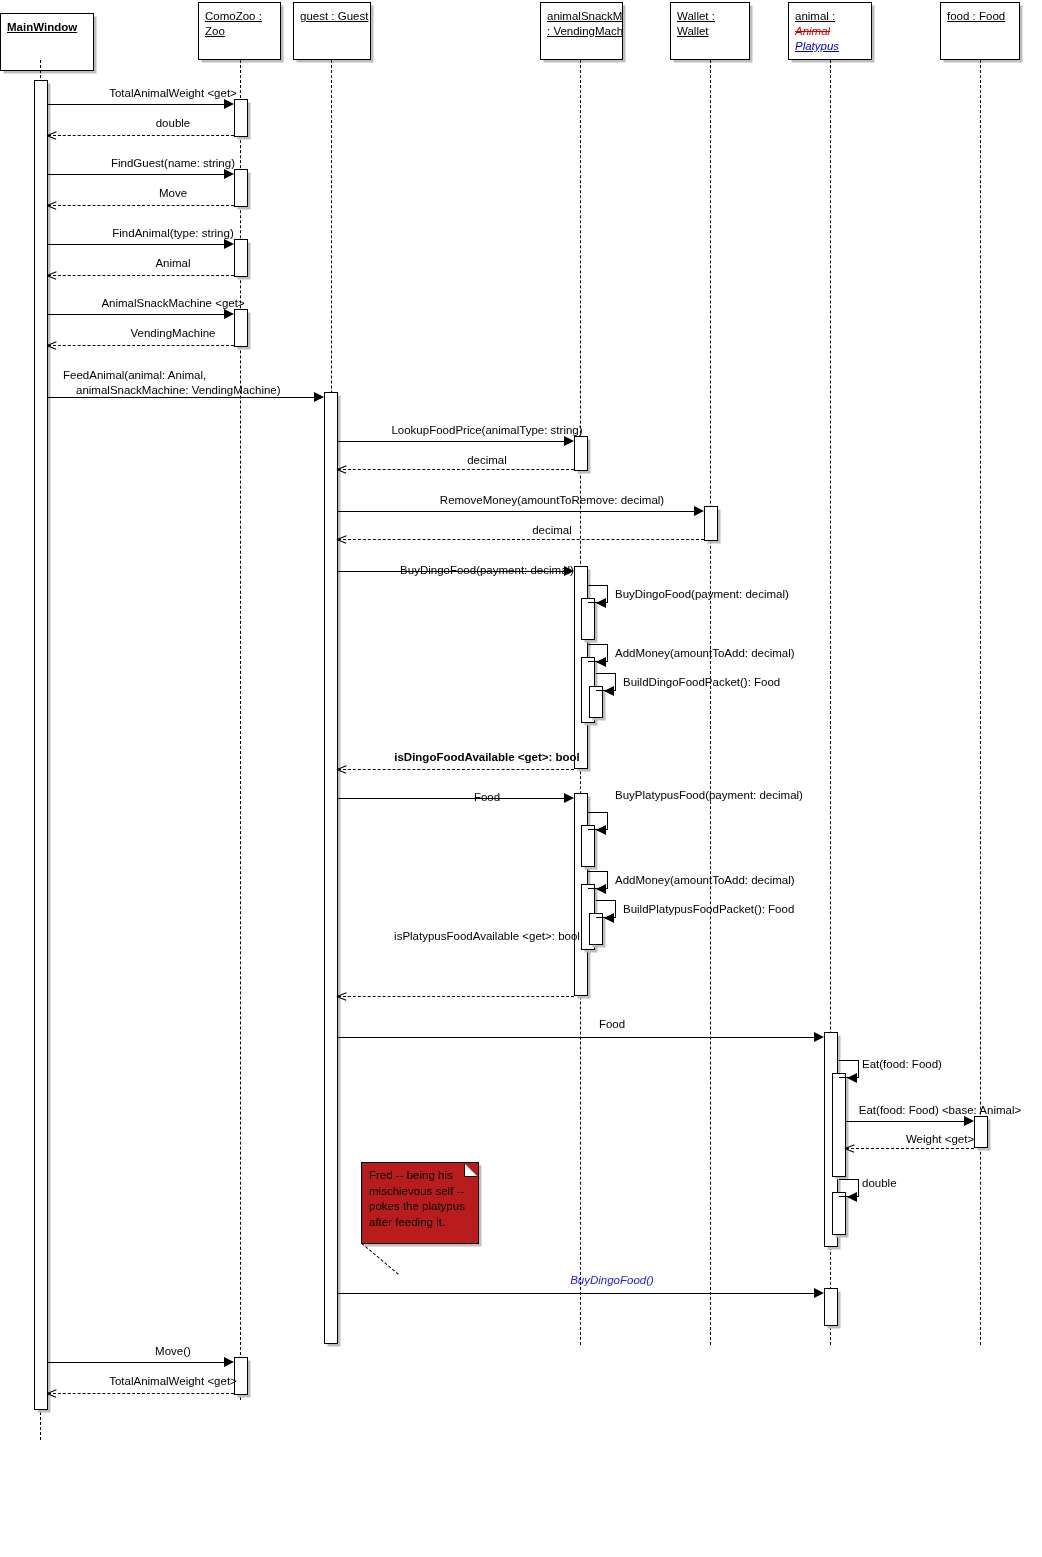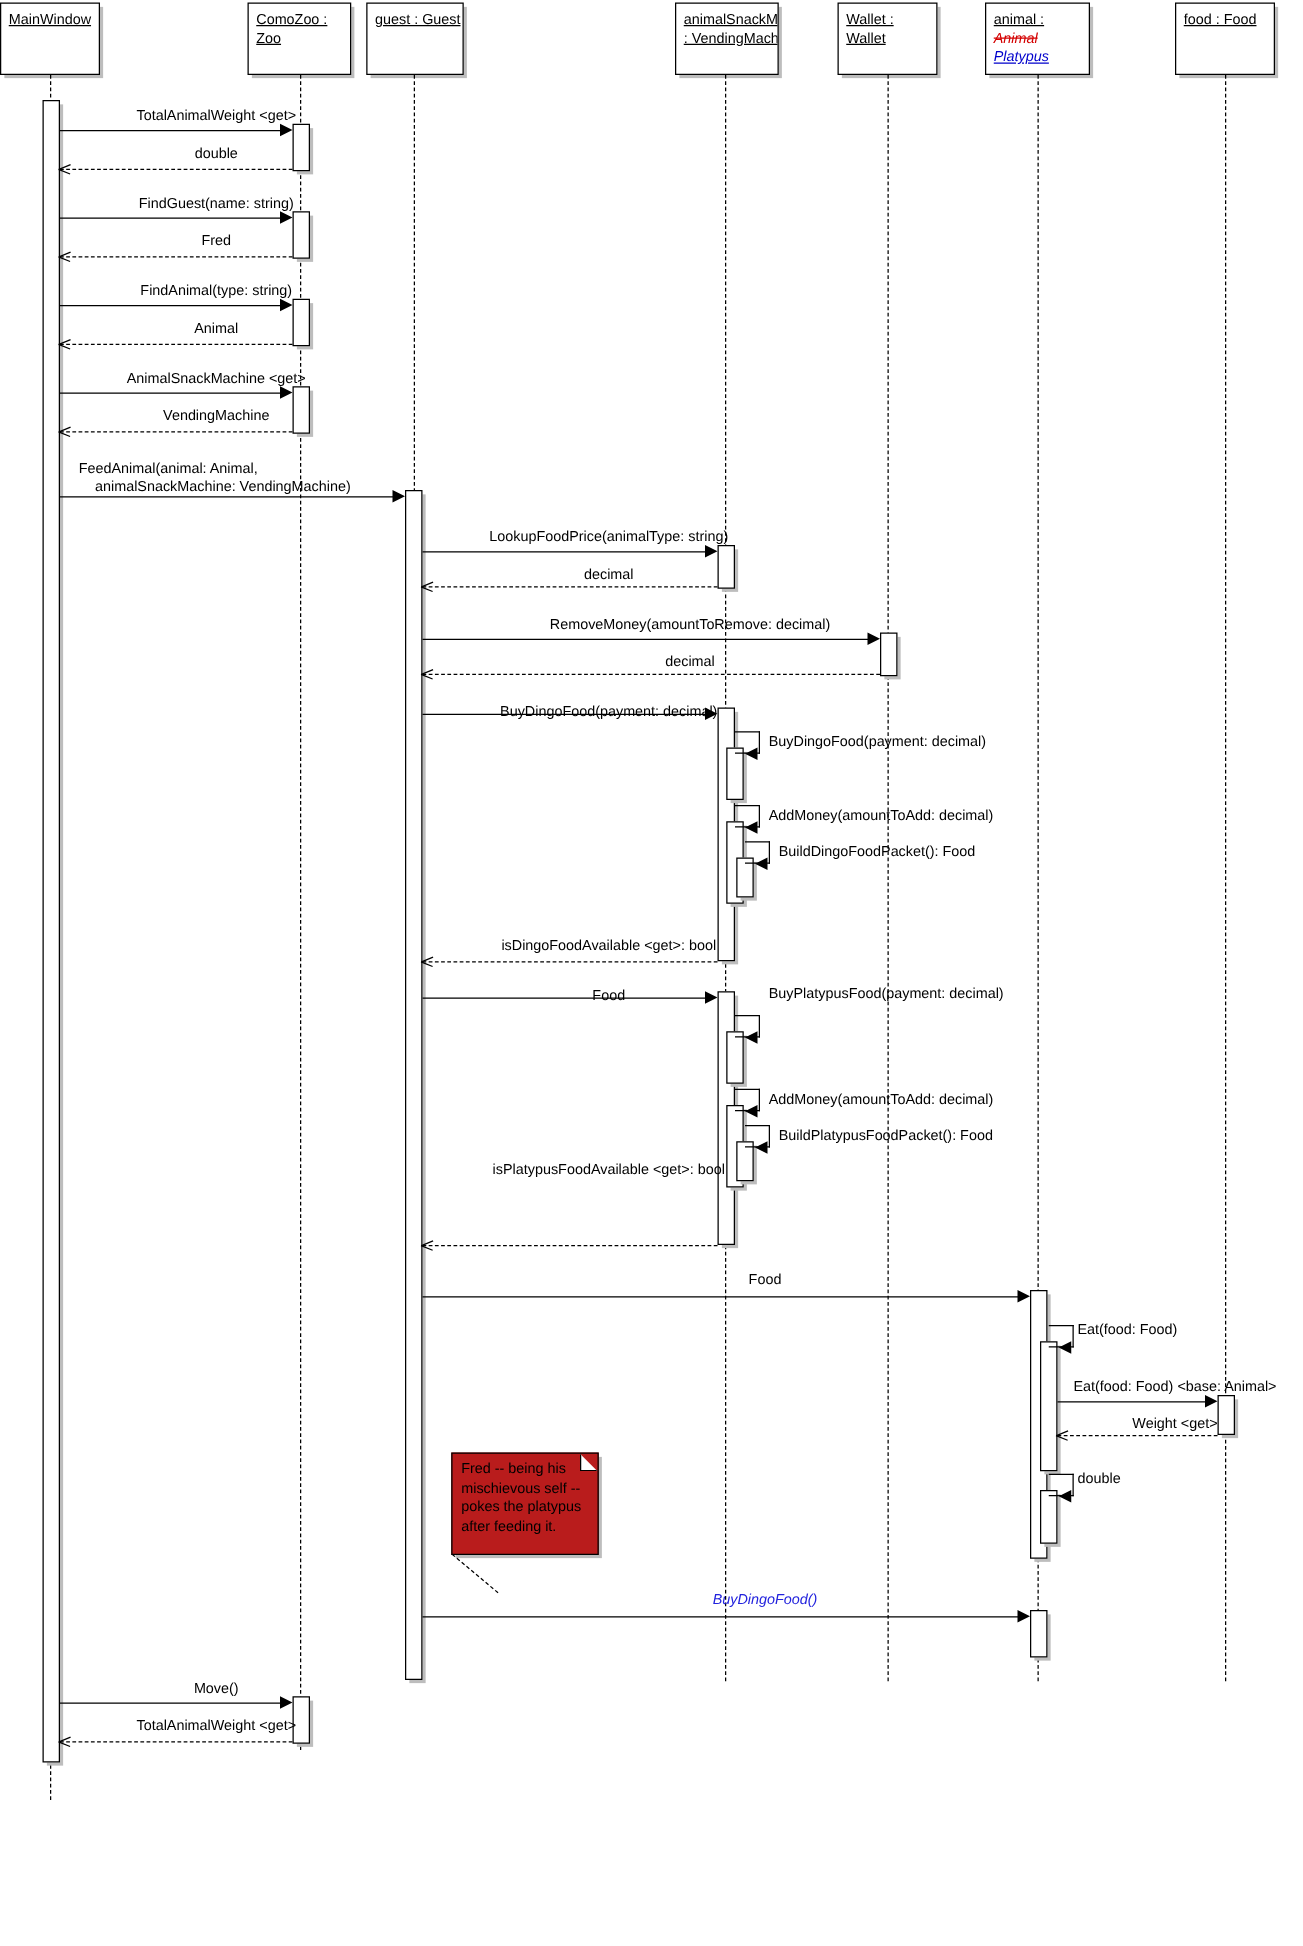--- a/index.html
+++ b/index.html
@@ -49,21 +49,21 @@
   .note .fold{position:absolute;top:0;right:0;width:13px;height:13px;background:#fff;
         border-left:1.2px solid #000;border-bottom:1.2px solid #000;
         clip-path:polygon(0 0,100% 100%,0 100%);}
   .noteline{position:absolute;height:0;border-top:1.2px dashed #000;transform-origin:0 0;}
 </style>
 </head>
 <body>
 
 <div id="canvas">
 
-  <div class="ll-box" style="left:0px;top:2px;width:80px;height:58px;">
+  <div class="ll-box" style="left:0px;top:13px;width:94px;height:58px;font-weight:bold;">
     <div class="ln"><u>MainWindow</u></div>
   </div>
 
   <div class="ll-box" style="left:198px;top:2px;width:83px;height:58px;">
     <div class="ln"><u>ComoZoo :</u></div>
     <div class="ln"><u>Zoo</u></div>
   </div>
 
   <div class="ll-box" style="left:293px;top:2px;width:78px;height:58px;">
     <div class="ln"><u>guest : Guest</u></div>
@@ -133,21 +133,21 @@
   <div class="arrow-r" style="left:224px;top:99px;"></div>
 
   <div class="lbl c" style="left:141px;top:116px;">double</div>
   <div class="msg ret" style="left:48px;top:135px;width:186px;"></div>
   <div class="oarrow-l" style="left:47px;top:131px;"></div>
 
   <div class="lbl c" style="left:141px;top:156px;">FindGuest(name: string)</div>
   <div class="msg" style="left:48px;top:174px;width:178px;"></div>
   <div class="arrow-r" style="left:224px;top:169px;"></div>
 
-  <div class="lbl c" style="left:141px;top:186px;">Fred</div>
+  <div class="lbl c" style="left:141px;top:186px;">Move</div>
   <div class="msg ret" style="left:48px;top:205px;width:186px;"></div>
   <div class="oarrow-l" style="left:47px;top:201px;"></div>
 
   <div class="lbl c" style="left:141px;top:226px;">FindAnimal(type: string)</div>
   <div class="msg" style="left:48px;top:244px;width:178px;"></div>
   <div class="arrow-r" style="left:224px;top:239px;"></div>
 
   <div class="lbl c" style="left:141px;top:256px;">Animal</div>
   <div class="msg ret" style="left:48px;top:275px;width:186px;"></div>
   <div class="oarrow-l" style="left:47px;top:271px;"></div>
@@ -190,21 +190,21 @@
   <div class="lbl" style="left:615px;top:587px;">BuyDingoFood(payment: decimal)</div>
 
   <div class="selfcall" style="left:588px;top:644px;width:20px;height:18px;"></div>
   <div class="arrow-l" style="left:596px;top:657px;"></div>
   <div class="lbl" style="left:615px;top:646px;">AddMoney(amountToAdd: decimal)</div>
 
   <div class="selfcall" style="left:596px;top:673px;width:20px;height:18px;"></div>
   <div class="arrow-l" style="left:604px;top:686px;"></div>
   <div class="lbl" style="left:623px;top:675px;">BuildDingoFoodPacket(): Food</div>
 
-  <div class="lbl c" style="left:455px;top:750px;">isDingoFoodAvailable &lt;get&gt;: bool</div>
+  <div class="lbl c" style="left:455px;top:750px;font-weight:bold;">isDingoFoodAvailable &lt;get&gt;: bool</div>
   <div class="msg ret" style="left:338px;top:769px;width:236px;"></div>
   <div class="oarrow-l" style="left:337px;top:765px;"></div>
 
   <div class="lbl c" style="left:455px;top:790px;">Food</div>
   <div class="msg" style="left:338px;top:798px;width:228px;"></div>
   <div class="arrow-r" style="left:564px;top:793px;"></div>
 
   <div class="selfcall" style="left:588px;top:812px;width:20px;height:18px;"></div>
   <div class="arrow-l" style="left:596px;top:825px;"></div>
   <div class="lbl" style="left:615px;top:788px;text-align:right;">BuyPlatypusFood(payment: decimal)</div>

